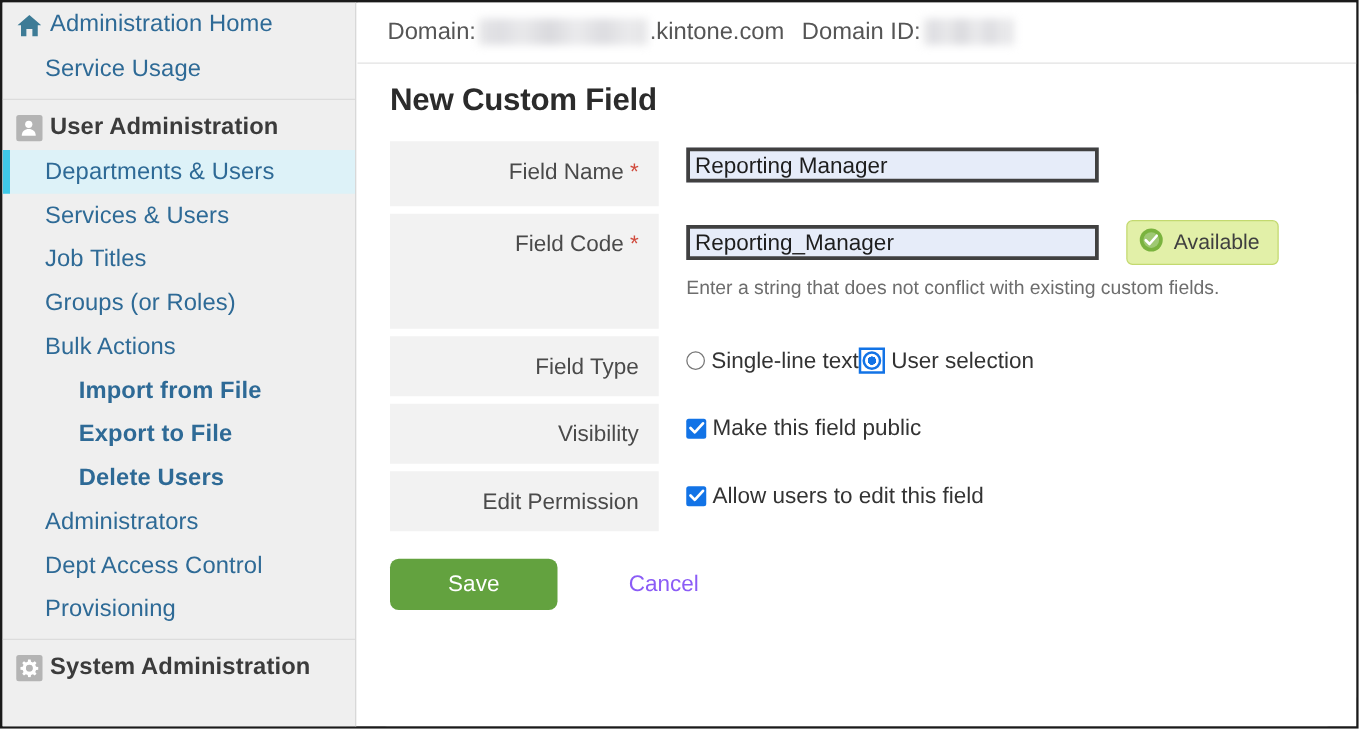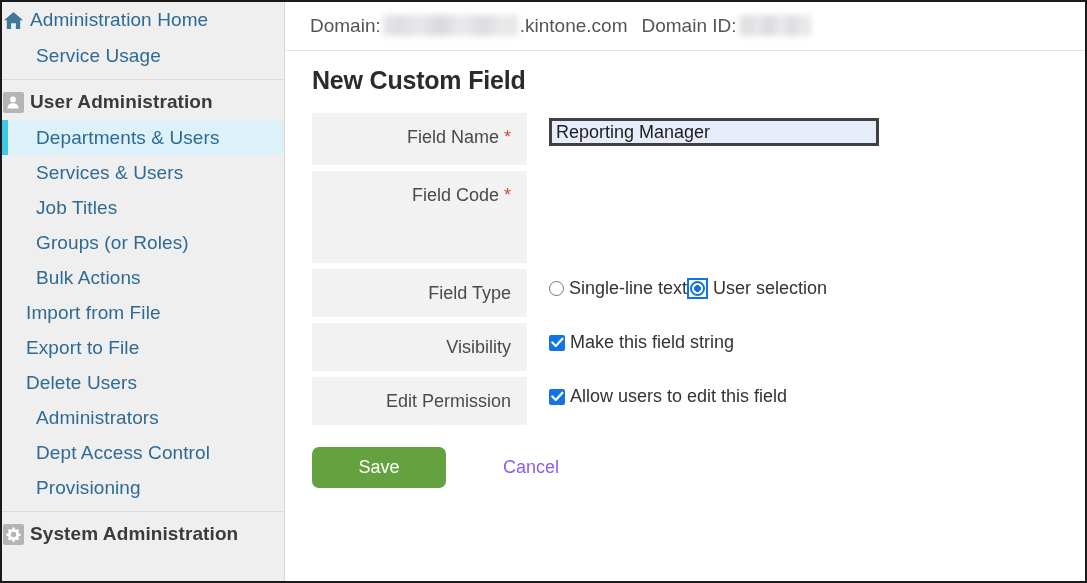--- a/index.html
+++ b/index.html
@@ -35,37 +35,38 @@
   .nav-group { padding: 0; }
   .nav-sep {
     height: 1px;
     background: #dcdcdc;
     margin: 6px 0 4px 0;
   }
   .nav-row {
     display: flex;
     align-items: center;
     height: 35px;
+    padding-left: 10px;
     box-sizing: border-box;
     position: relative;
   }
   .nav-row.header-row { height: 36px; }
   .nav-label {
     font-size: 19px;
     color: #2e6a96;
     white-space: nowrap;
     letter-spacing: 0.1px;
   }
   .nav-label.section {
     font-size: 19px;
     font-weight: bold;
     color: #3b3b3b;
   }
   .nav-row.indent1 { padding-left: 34px; }
-  .nav-row.indent2 { padding-left: 24px; }
+  .nav-row.indent2 { padding-left: 61px; font-weight: bold; }
   .nav-row.active {
     background: #ddf2f8;
   }
   .nav-row.active::before {
     content: "";
     position: absolute;
     left: 0; top: 0; bottom: 0;
     width: 6px;
     background: #3fc9e8;
   }
@@ -383,20 +384,36 @@
           <input class="text-input" type="text" value="Reporting Manager" style="">
         </div>
       </div>
     </div>
 
     <div class="form-row">
       <div class="row-label r-code">
         <span>Field Code</span>
         <span class="req">*</span>
       </div>
+      <div class="row-field">
+        <div class="input-line">
+          <input class="text-input" type="text" value="Reporting_Manager" style="">
+          <span class="badge">
+            <span>
+              <svg width="20" height="20" viewBox="0 0 20 20">
+                <circle cx="10" cy="10" r="9.2" fill="#7ab33e"></circle>
+                <circle cx="10" cy="10" r="6.3" fill="#ffffff" opacity="0.28"></circle>
+                <path d="M5.6 10.2 L8.6 13.2 L14.4 6.6" stroke="#ffffff" stroke-width="2.1" fill="none" stroke-linecap="round" stroke-linejoin="round"></path>
+              </svg>
+            </span>
+            <span class="badge-label">Available</span>
+          </span>
+        </div>
+        <div class="help-text">Enter a string that does not conflict with existing custom fields.</div>
+      </div>
     </div>
 
     <div class="form-row">
       <div class="row-label r-type">
         <span>Field Type</span>
       </div>
       <div class="row-field">
         <div class="choice-line">
           <span class="choice">
             <span class="radio"></span>
@@ -417,21 +434,21 @@
         <span>Visibility</span>
       </div>
       <div class="row-field">
         <div class="choice-line">
           <span class="choice">
             <span class="checkbox">
               <svg width="13" height="11" viewBox="0 0 13 11">
                 <path d="M1.4 5.4 L4.8 8.9 L11.4 1.7" stroke="#ffffff" stroke-width="2.2" fill="none" stroke-linecap="round" stroke-linejoin="round"></path>
               </svg>
             </span>
-            <span class="choice-text">Make this field string</span>
+            <span class="choice-text">Make this field public</span>
           </span>
         </div>
       </div>
     </div>
 
     <div class="form-row">
       <div class="row-label r-edit">
         <span>Edit Permission</span>
       </div>
       <div class="row-field">

